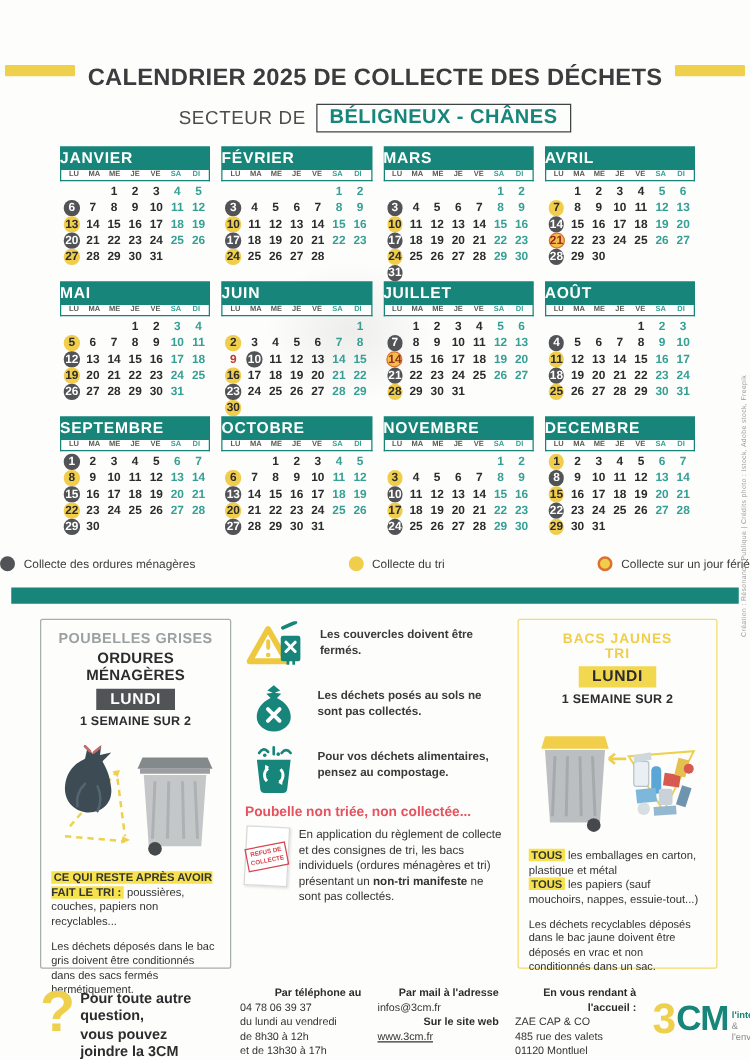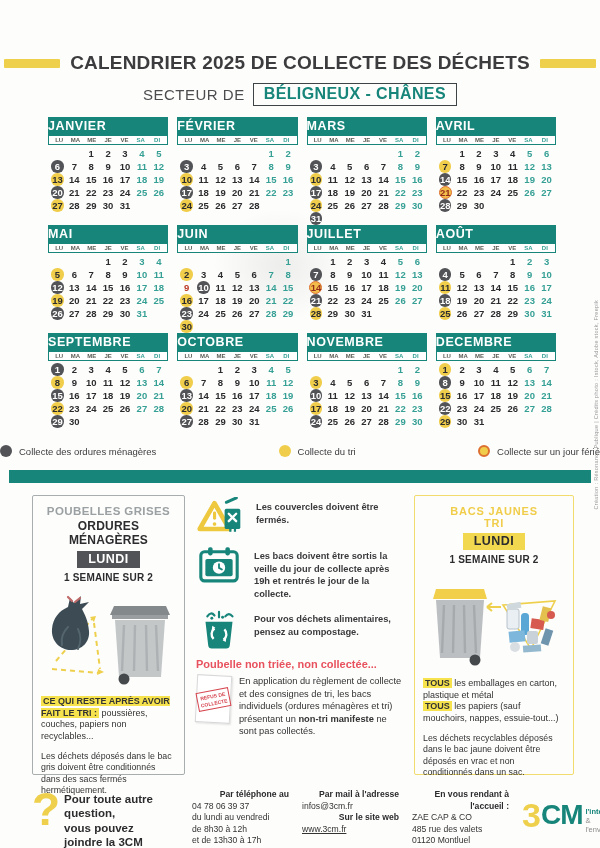--- a/index.html
+++ b/index.html
@@ -1,20 +1,20 @@
 <!DOCTYPE html>
 <html lang="fr"><head>
 <meta charset="utf-8">
 <style>
   * { margin:0; padding:0; box-sizing:border-box; }
   body { background:#d9d9d9; font-family:"Liberation Sans", sans-serif; }
   .page { width:600px; height:848px; background:#fdfdfc; position:relative; margin:0 auto; overflow:hidden; }
 
   
-  .title-row { padding-top:52px; display:flex; align-items:center; justify-content:center; gap:10px; }
+  .title-row { padding-top:52px; display:flex; justify-content:center; gap:10px; }
   .dash { width:56px; height:9px; background:#eed04c; border-radius:1px; flex:0 0 auto; }
   .title { font-size:19px; font-weight:bold; color:#3c3c3e; letter-spacing:.2px; white-space:nowrap; }
   .sector-row { margin-top:9px; display:flex; align-items:center; justify-content:center; gap:8px; }
   .sector-label { font-size:15px; color:#4c4c4e; letter-spacing:.5px; }
   .sector-box { border:1.5px solid #3e4345; padding:1px 10px 2px; font-size:16px; font-weight:bold; color:#17857a; letter-spacing:.4px; }
 
   
   .months-grid { margin:11px 44px 0 48px; display:grid; grid-template-columns:repeat(4,1fr); column-gap:9px; grid-auto-rows:minmax(103px,auto); position:relative; z-index:1; }
   .month-header { background:#17857a; color:#fff; font-weight:bold; font-size:12.5px; letter-spacing:.6px; padding:2px 0 3px; }
   .dow-row { display:grid; grid-template-columns:repeat(7,1fr); border:1px solid #17857a; border-top:none; padding:1px 2px; background:#fff; }
@@ -830,30 +830,26 @@
                 <rect x="31" y="12" width="17" height="22" rx="2" fill="#17857a"></rect>
                 <path d="M35.5 17.5 L43.5 25.5 M43.5 17.5 L35.5 25.5" stroke="#fff" stroke-width="2.6" stroke-linecap="round"></path>
                 <rect x="36" y="32" width="2.4" height="5" fill="#17857a"></rect>
                 <rect x="41" y="32" width="2.4" height="5" fill="#17857a"></rect>
               </svg>
             </span>
             <span class="tip-text">Les couvercles doivent être fermés.</span>
           </div>
           <div class="tip">
             <span class="tip-icon">
-              <svg width="40" height="37" viewBox="0 0 44 40">
-                <rect x="2" y="6" width="40" height="32" rx="4" fill="none" stroke="#17857a" stroke-width="3.4"></rect>
-                <rect x="10" y="1" width="5" height="9" rx="2" fill="#17857a"></rect>
-                <rect x="29" y="1" width="5" height="9" rx="2" fill="#17857a"></rect>
-                <rect x="7" y="14" width="30" height="19" rx="2" fill="#17857a"></rect>
-                <circle cx="22" cy="23.5" r="6.8" fill="#fff"></circle>
-                <path d="M22 19.5 V23.7 L25.2 25.6" stroke="#17857a" stroke-width="2" fill="none" stroke-linecap="round"></path>
+              <svg width="34" height="40" viewBox="0 0 40 46">
+                <path d="M20 2 l-6 5 5 2 -6 1 4 4 c-8 4 -13 10 -13 18 a16 13.5 0 0 0 32 0 c0 -8 -5 -14 -13 -18 l4 -4 -6 -1 5 -2 z" fill="#17857a"></path>
+                <path d="M14.5 24.5 L25.5 35.5 M25.5 24.5 L14.5 35.5" stroke="#fff" stroke-width="3.6" stroke-linecap="round"></path>
               </svg>
             </span>
-            <span class="tip-text">Les bacs doivent être sortis la veille du jour de collecte après 19h et rentrés le jour de la collecte.</span>
+            <span class="tip-text">Les déchets posés au sols ne sont pas collectés.</span>
           </div>
           <div class="tip">
             <span class="tip-icon">
               <svg width="36" height="40" viewBox="0 0 40 44">
                 <path d="M7 8 q4 -6 8 -1 M20 3 v6 M27 8 q4 -5 8 0" stroke="#17857a" stroke-width="2.4" fill="none" stroke-linecap="round"></path>
                 <circle cx="12" cy="10" r="1.6" fill="#17857a"></circle>
                 <circle cx="24" cy="9" r="1.6" fill="#17857a"></circle>
                 <path d="M5 14 h30 l-3 26 a4 4 0 0 1 -4 3.6 h-16 a4 4 0 0 1 -4 -3.6 z" fill="#17857a"></path>
                 <path d="M14 33 a7.5 7.5 0 0 1 1 -11.5" stroke="#fff" stroke-width="2.6" fill="none"></path>
                 <path d="M26 22.5 a7.5 7.5 0 0 1 -1 11.5" stroke="#fff" stroke-width="2.6" fill="none"></path>

